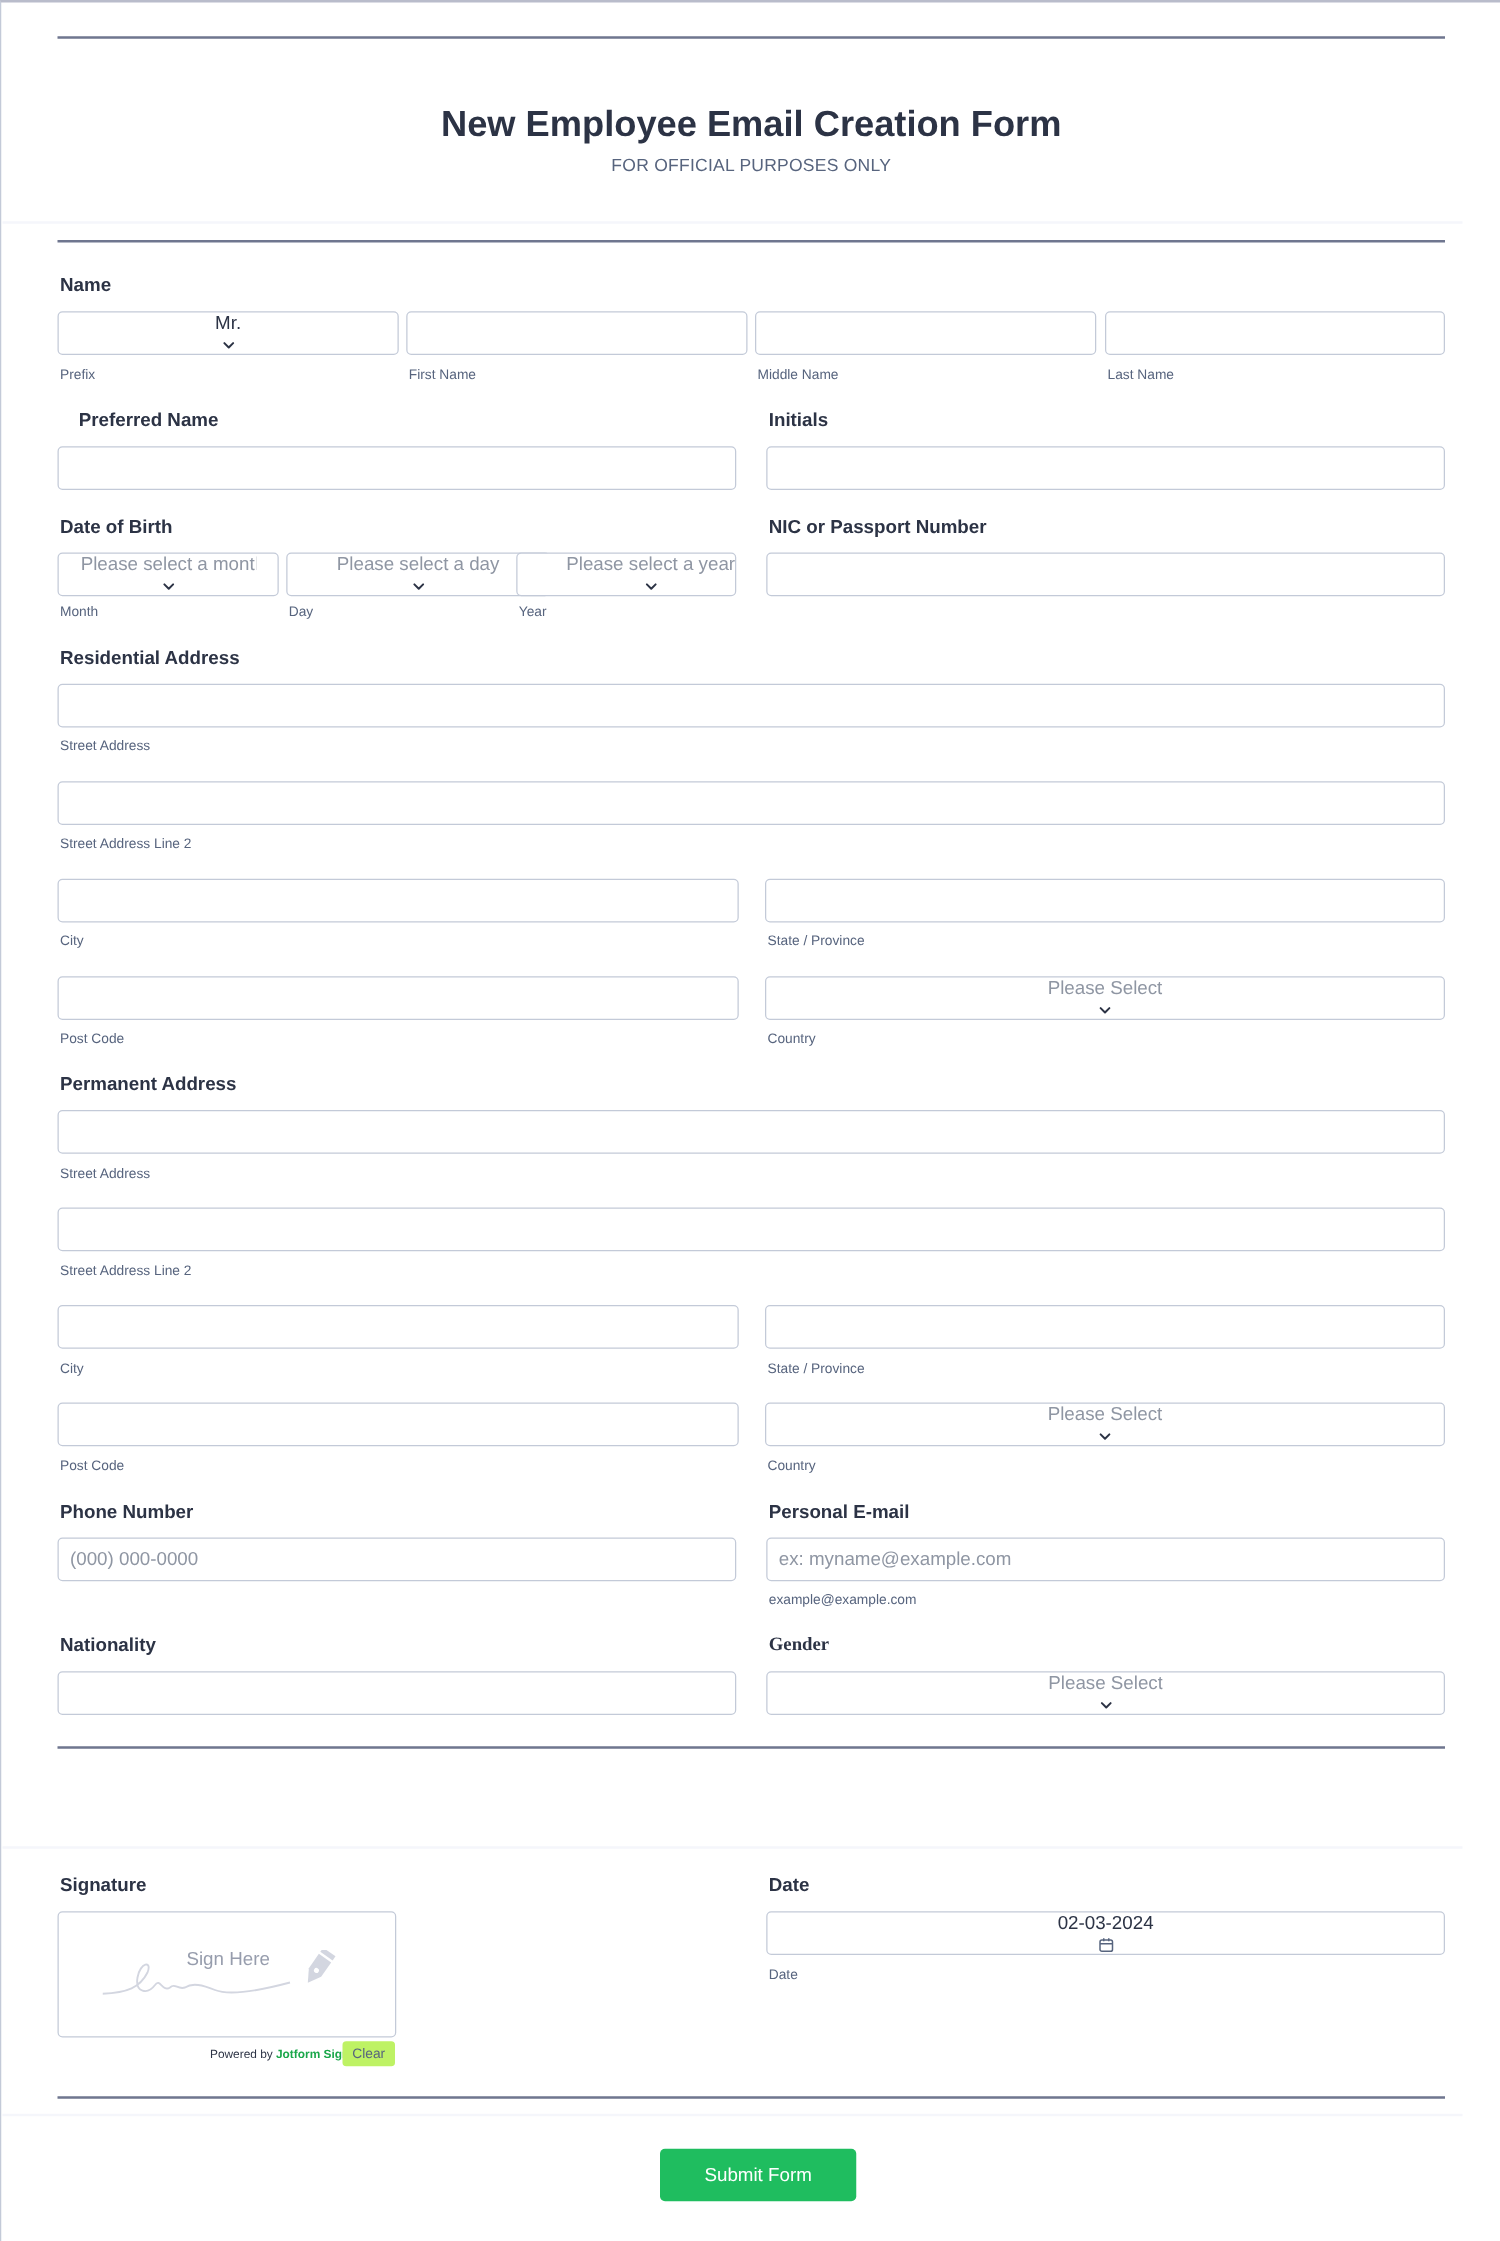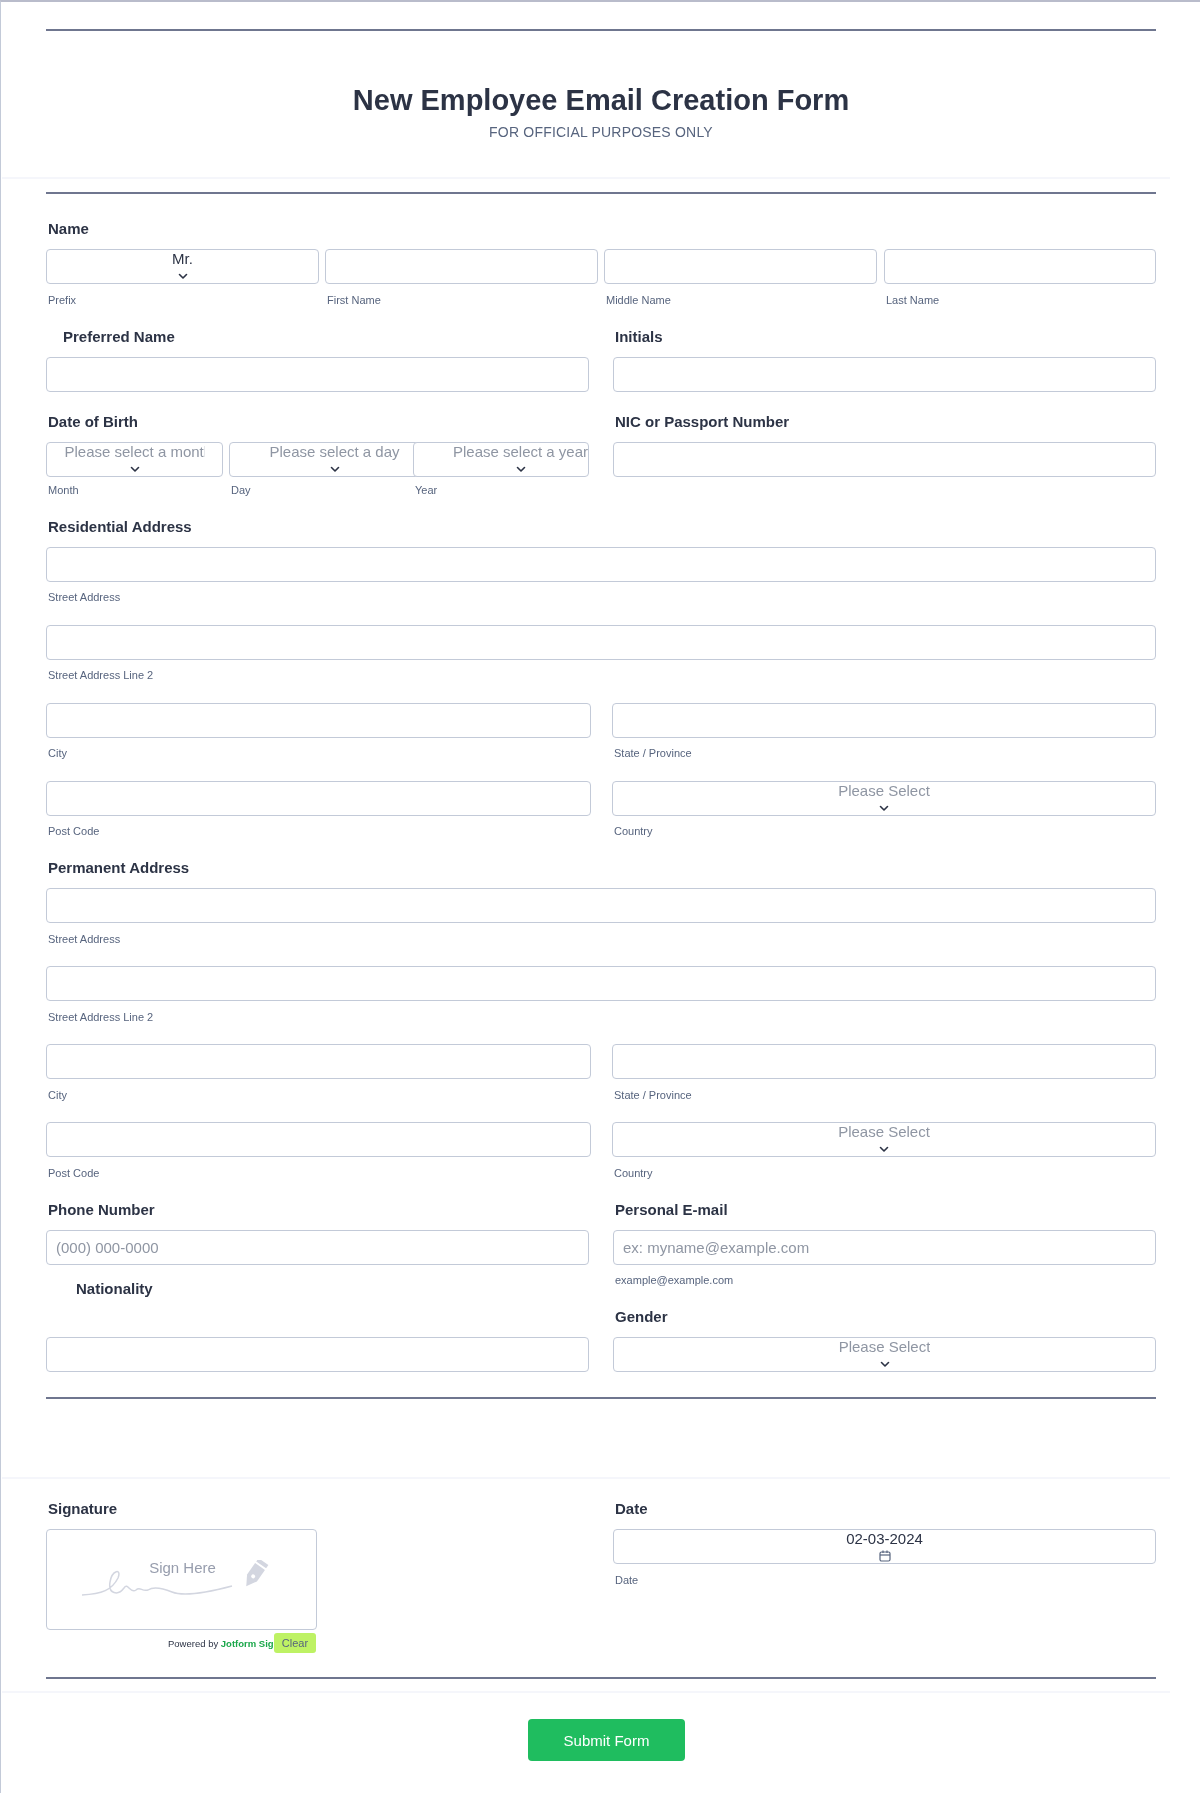--- a/index.html
+++ b/index.html
@@ -122,23 +122,23 @@
   <div class="label" style="left:47px; top:1199px;">Phone Number</div>
   <div class="input" style="left:45px; top:1228px; width:543px;">
     <span>(000) 000-0000</span>
   </div>
   <div class="label" style="left:614px; top:1199px;">Personal E-mail</div>
   <div class="input" style="left:612px; top:1228px; width:543px;">
     <span>ex: myname@example.com</span>
   </div>
   <div class="sub" style="left:614px; top:1272px;">example@example.com</div>
 
-  <div class="label" style="left:47px; top:1278px;margin-left:28px;">Nationality</div>
+  <div class="label" style="left:47px; top:1306px;">Nationality</div>
   <div class="input" style="left:45px; top:1335px; width:543px;"></div>
-  <div class="label" style="left:614px; top:1306px;">Gender</div>
+  <div class="label" style="left:614px; top:1306px;font-family:Liberation Serif, serif;">Gender</div>
   <div class="input select" style="left:612px; top:1335px; width:543px;">
     <span class="val">Please Select</span>
     <svg class="chev" viewBox="0 0 14 14">
         <path d="M3.5 5.5 L7 9 L10.5 5.5" fill="none" stroke="#2c3345" stroke-width="1.6" stroke-linecap="round" stroke-linejoin="round"></path>
       </svg>
   </div>
 
   <div class="hr" style="top:1395px;"></div>
 
   <div class="band" style="top:1475px;"></div>

